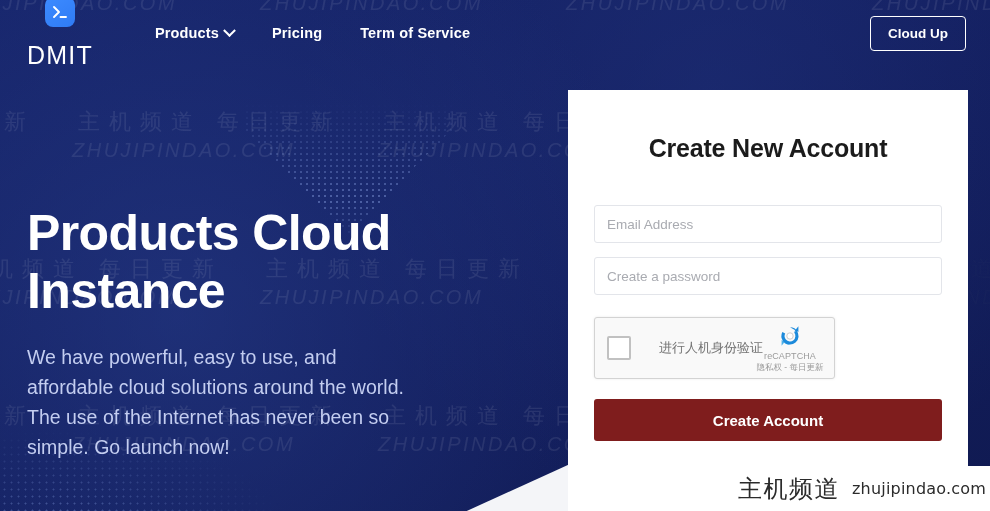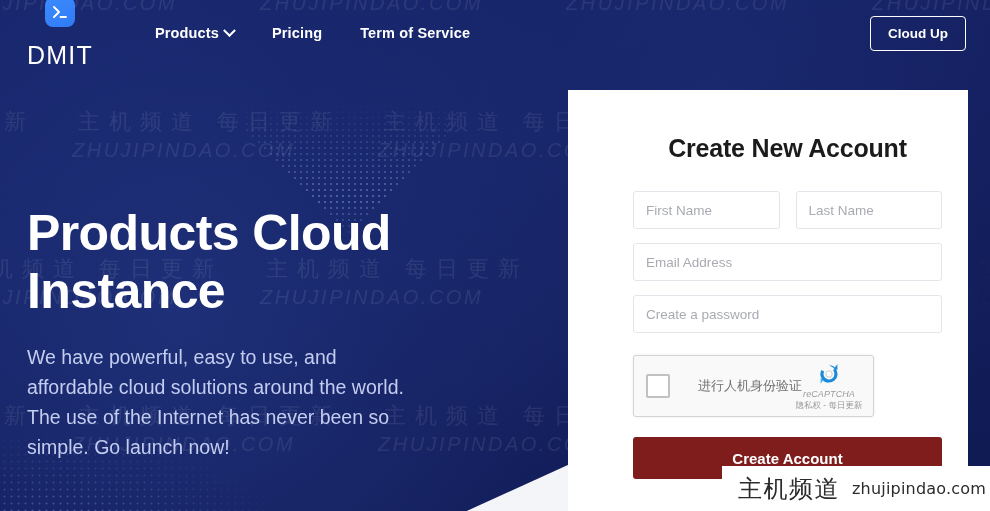--- a/index.html
+++ b/index.html
@@ -199,21 +199,20 @@
   
   .card {
     position: absolute;
     left: 568px;
     top: 90px;
     width: 400px;
     height: 421px;
     background: #ffffff;
     z-index: 12;
     overflow: hidden;
-    padding-left: 39px;
   }
   .card-title {
     margin-top: 44px;
     text-align: center;
     color: #1b1b1b;
     font-size: 25px;
     font-weight: bold;
     letter-spacing: -0.2px;
   }
   .card-body {
@@ -276,21 +275,20 @@
     top: 4px;
     width: 74px;
     text-align: center;
   }
   .rc-logo { height: 28px; display:flex; align-items:center; justify-content:center; }
   .rc-brand {
     font-size: 9px;
     color: #9b9b9b;
     letter-spacing: 0.1px;
     margin-top: 1px;
-    font-style: italic;
   }
   .rc-terms {
     font-size: 8.5px;
     color: #9b9b9b;
     margin-top: 1px;
     white-space: nowrap;
   }
 
   .submit-btn {
     margin-top: 20px;
@@ -402,28 +400,20 @@
 
   <div class="hero">
     <div class="hero-title">Products Cloud Instance</div>
     <div class="hero-sub">We have powerful, easy to use, and affordable cloud solutions around the world. The use of the Internet has never been so simple. Go launch now!</div>
   </div>
 
   <div class="card">
     <div class="card-title">Create New Account</div>
 
     <div class="card-body">
-      <div class="row2">
-        <div class="field-wrap">
-          <input class="field" type="text" placeholder="First Name" style="">
-        </div>
-        <div class="field-wrap">
-          <input class="field" type="text" placeholder="Last Name" style="">
-        </div>
-      </div>
 
       <div class="spacer-13"></div>
       <input class="field" type="email" placeholder="Email Address" style="">
 
       <div class="spacer-13"></div>
       <input class="field" type="password" placeholder="Create a password" style="">
 
       
       <div class="recaptcha">
         <div class="rc-box"></div>

